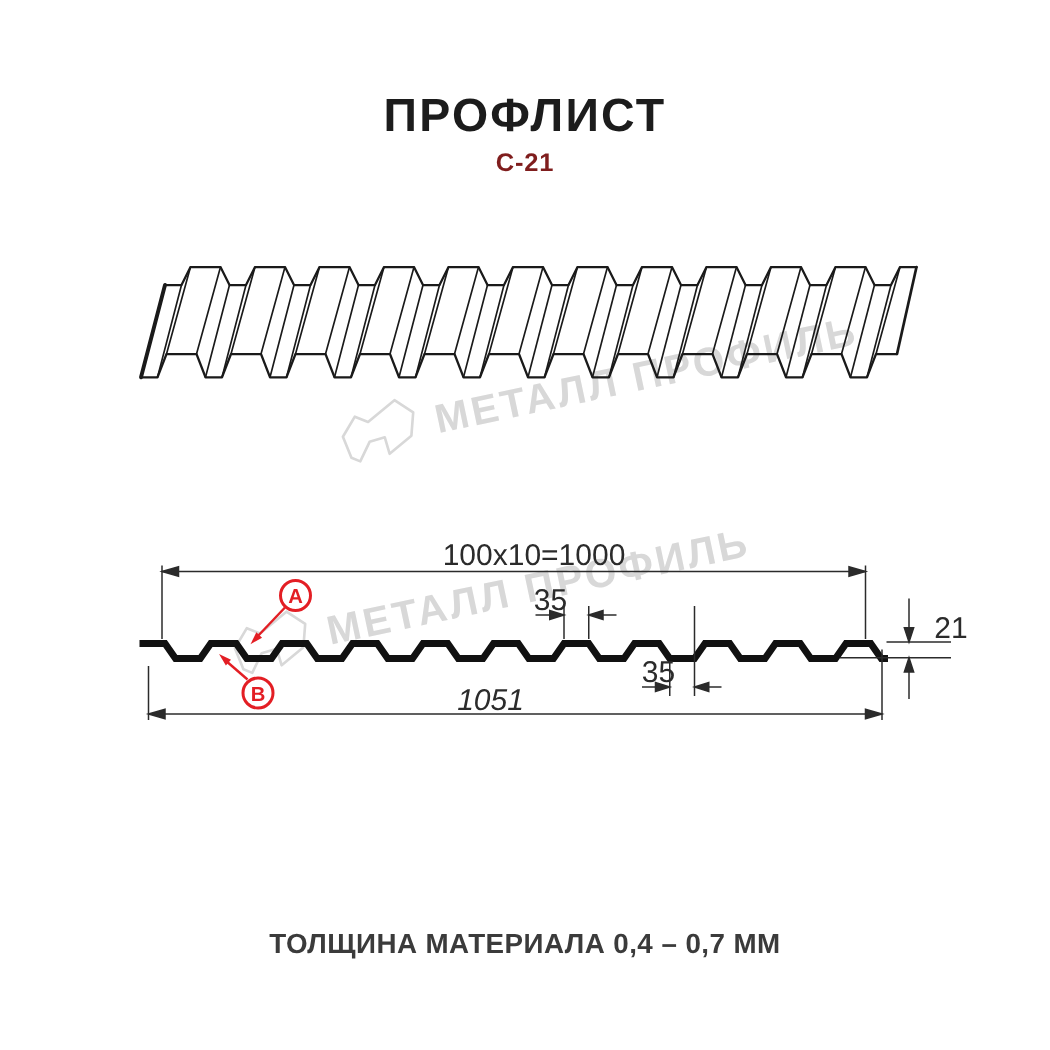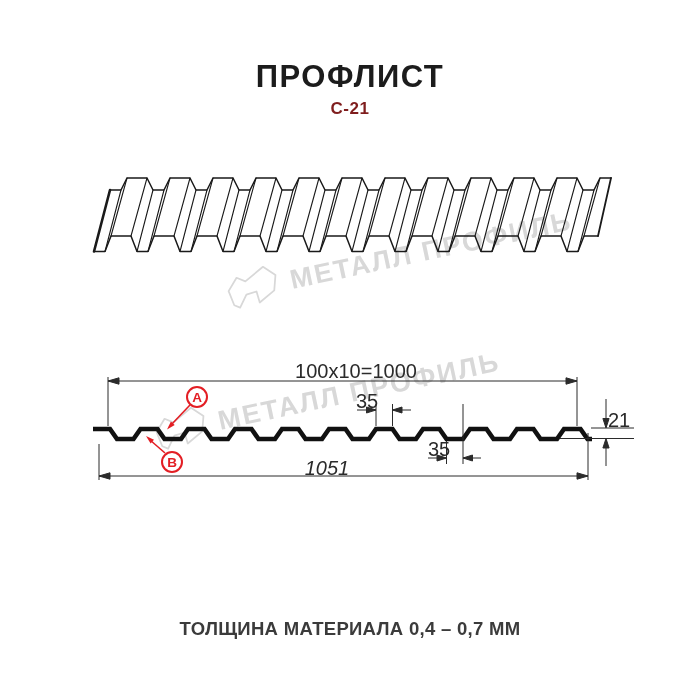--- a/index.html
+++ b/index.html
@@ -153,21 +153,21 @@
     <g stroke="#e31e24" stroke-width="1.6" fill="#e31e24">
       <line x1="190" y1="405" x2="171" y2="425"></line>
       <polygon points="167,429.5 170.9,421.5 174.7,425.1" stroke="none"></polygon>
       <line x1="165" y1="453" x2="150" y2="440"></line>
       <polygon points="146,436 154,439.8 150.6,443.6" stroke="none"></polygon>
     </g>
   </svg>
 
   <span class="dim-label" style="left:356px;top:371px;">100x10=1000</span>
   <span class="dim-label" style="left:367px;top:401px;">35</span>
-  <span class="dim-label" style="left:619px;top:420px;">21</span>
+  <span class="dim-label" style="left:634px;top:420px;">21</span>
   <span class="dim-label" style="left:439px;top:449px;">35</span>
   <span class="dim-label" style="left:327px;top:468px;font-style:italic;">1051</span>
 
   <div class="callout callout-a">A</div>
   <div class="callout callout-b">B</div>
 
   <div class="footer-note">ТОЛЩИНА МАТЕРИАЛА 0,4 – 0,7 ММ</div>
 </div>
 
 </body></html>

